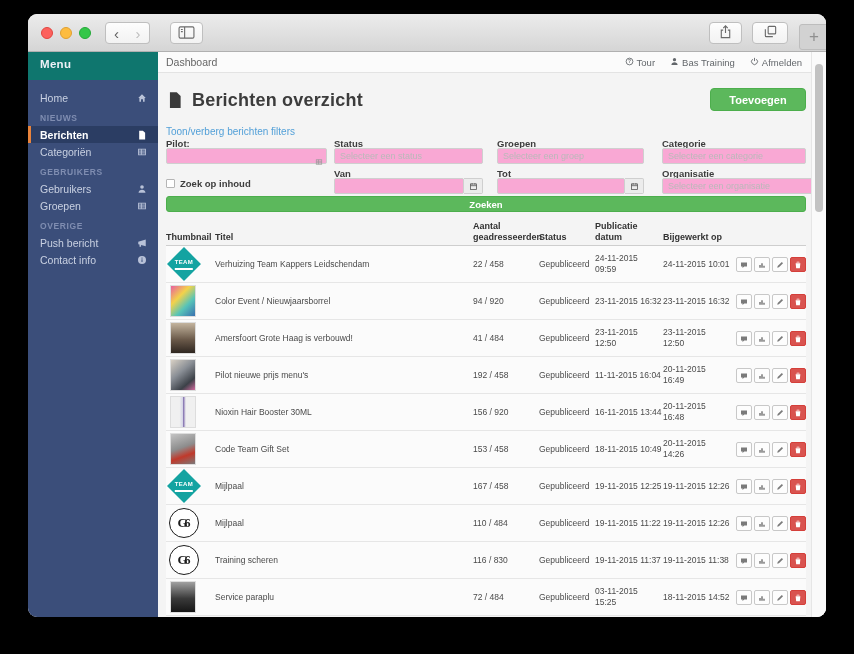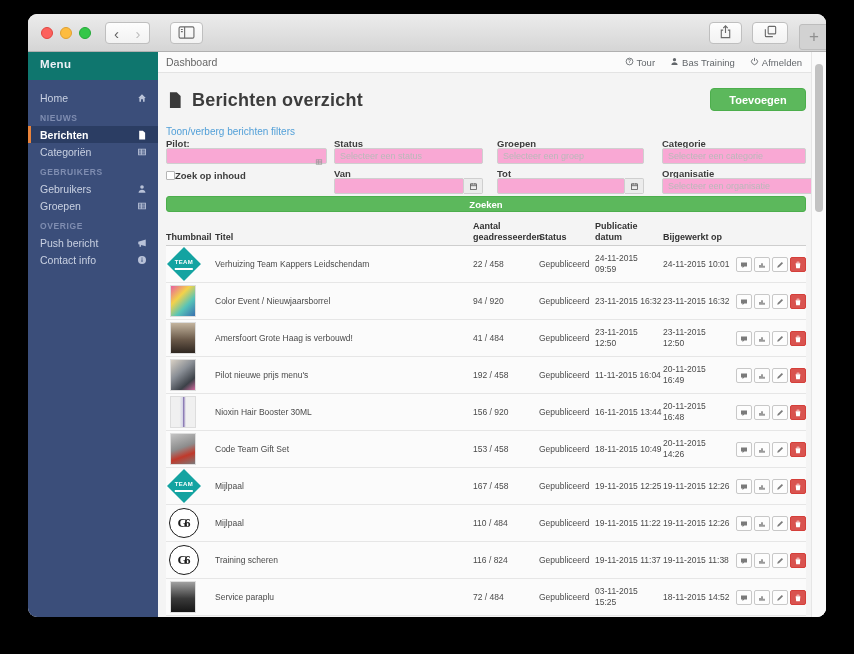--- a/index.html
+++ b/index.html
@@ -71,21 +71,21 @@
   .flabel { position:absolute; font-size:9.5px; font-weight:bold; color:#3d3d3d; }
   .finput { position:absolute; height:16px; background:#f9a8d4; border:1px solid #cfcfcf; border-radius:2px;
     font-size:9px; color:#333; padding:0 5px; font-family:"Liberation Sans",sans-serif; }
   .finput::placeholder { color:#b9b9b9; }
   .addon { position:absolute; height:16px; width:19px; background:#ececec; border:1px solid #cfcfcf; border-left:none;
     border-radius:0 2px 2px 0; display:flex; align-items:center; justify-content:center; color:#555; }
   .addon svg { width:9px; height:9px; }
   #titel-ico { position:absolute; color:#9a9a9a; }
   #titel-ico svg { width:8px; height:8px; }
 
-  #cb-row { position:absolute; left:0; top:97px; display:flex; align-items:center; }
+  #cb-row { position:absolute; left:0; top:105px; display:flex; align-items:center; gap:5px; }
   #cb-box { width:9px; height:9px; background:#fff; border:1px solid #b5b5b5; border-radius:1px; cursor:pointer; }
   #cb-label { font-size:9.5px; font-weight:bold; color:#3d3d3d; }
 
   #search-btn { position:absolute; left:0; top:123px; width:100%; height:16px; background:#5cb85c; border:1px solid #4cae4c;
     border-radius:3px; color:#fff; font-weight:bold; font-size:9.5px; display:flex; align-items:center; justify-content:center; cursor:pointer; }
 
   
   #tbl { position:absolute; left:0; right:0; top:149px; bottom:0; overflow:hidden; }
   .trow,#thead { display:flex; width:100%; }
   #thead { height:24px; align-items:flex-end; border-bottom:1px solid #cecece; padding-bottom:3px; }
@@ -617,21 +617,21 @@
                 </div>
               </div>
               <div class="trow">
                 <div class="tcell c0">
                   <span class="thumb th-mono">
                     <b>G</b>
                     <i>6</i>
                   </span>
                 </div>
                 <div class="tcell c1">Training scheren</div>
-                <div class="tcell c2">116 / 824</div>
+                <div class="tcell c2">116 / 830</div>
                 <div class="tcell c3">Gepubliceerd</div>
                 <div class="tcell c4">19-11-2015 11:37</div>
                 <div class="tcell c5">19-11-2015 11:38</div>
                 <div class="tcell c6">
                   <button class="act-btn">
                     <span><svg viewBox="0 0 16 16" fill="currentColor">
                         <path d="M2 3h12v8H8.5L5 14v-3H2z"></path>
                       </svg></span>
                   </button>
                   <button class="act-btn">

